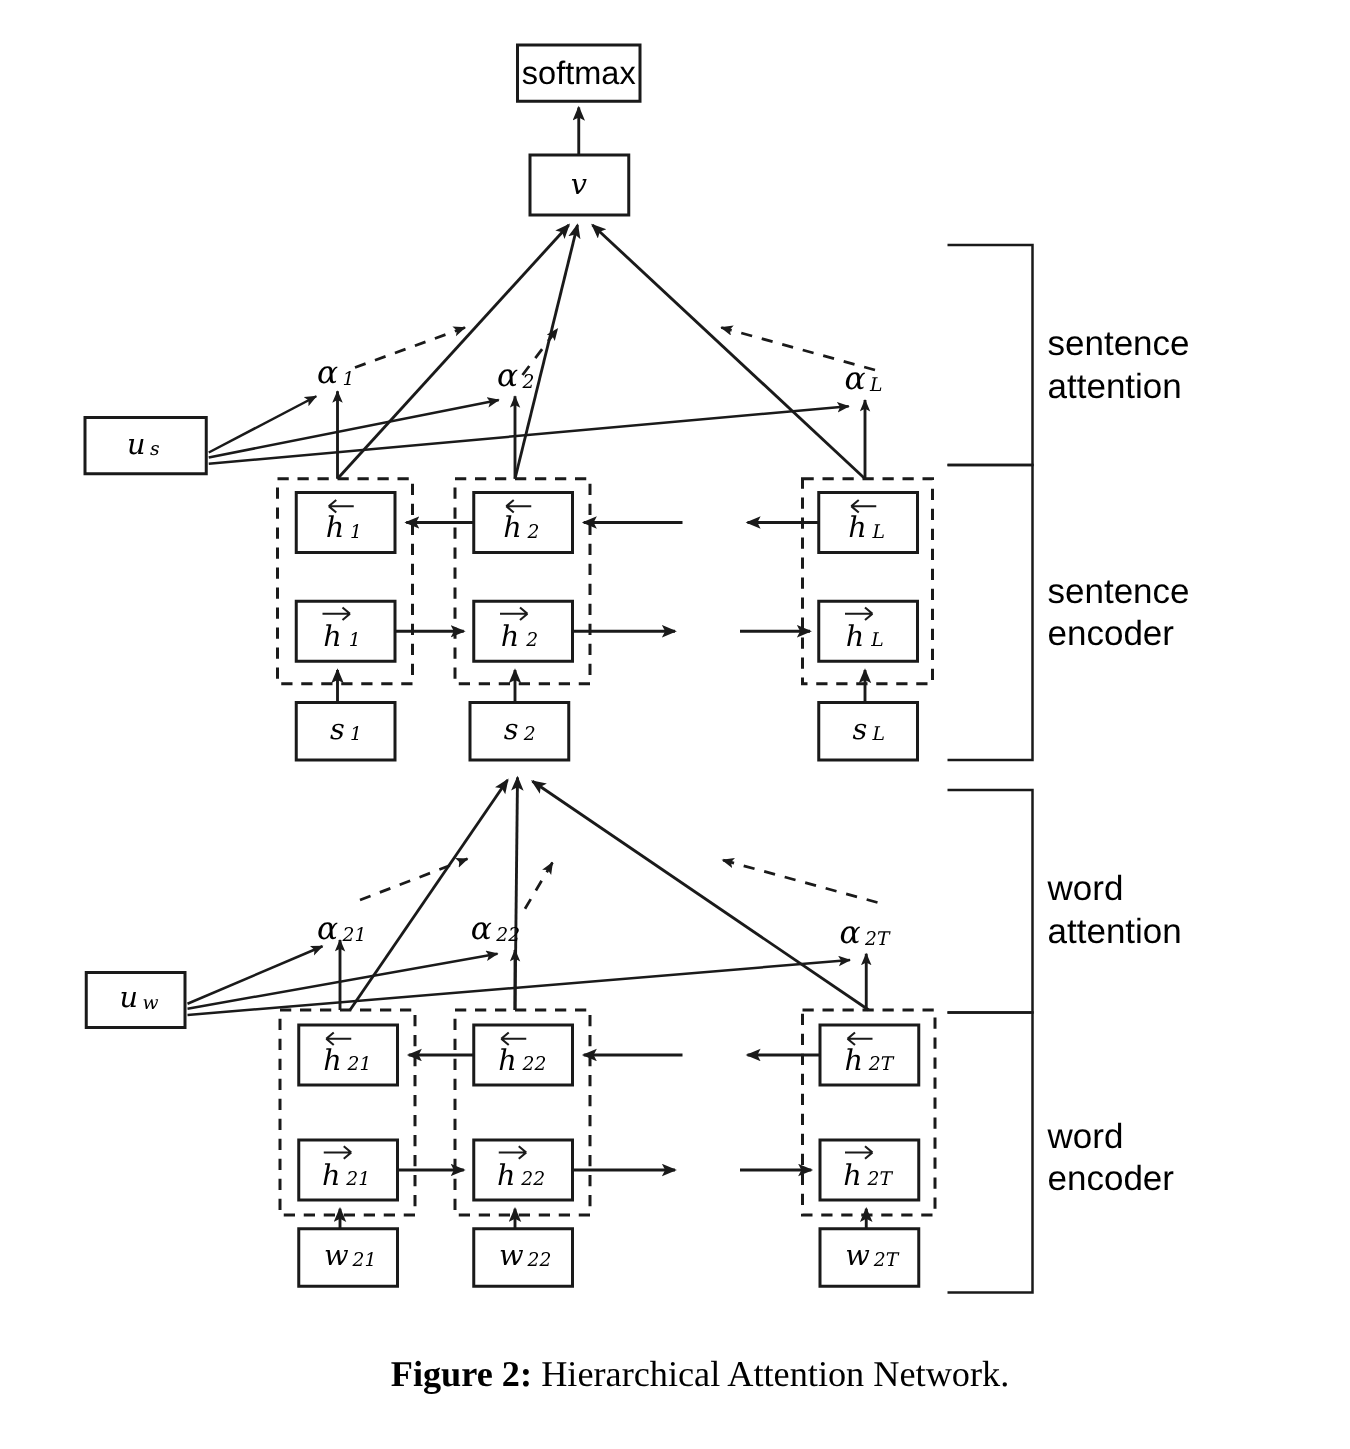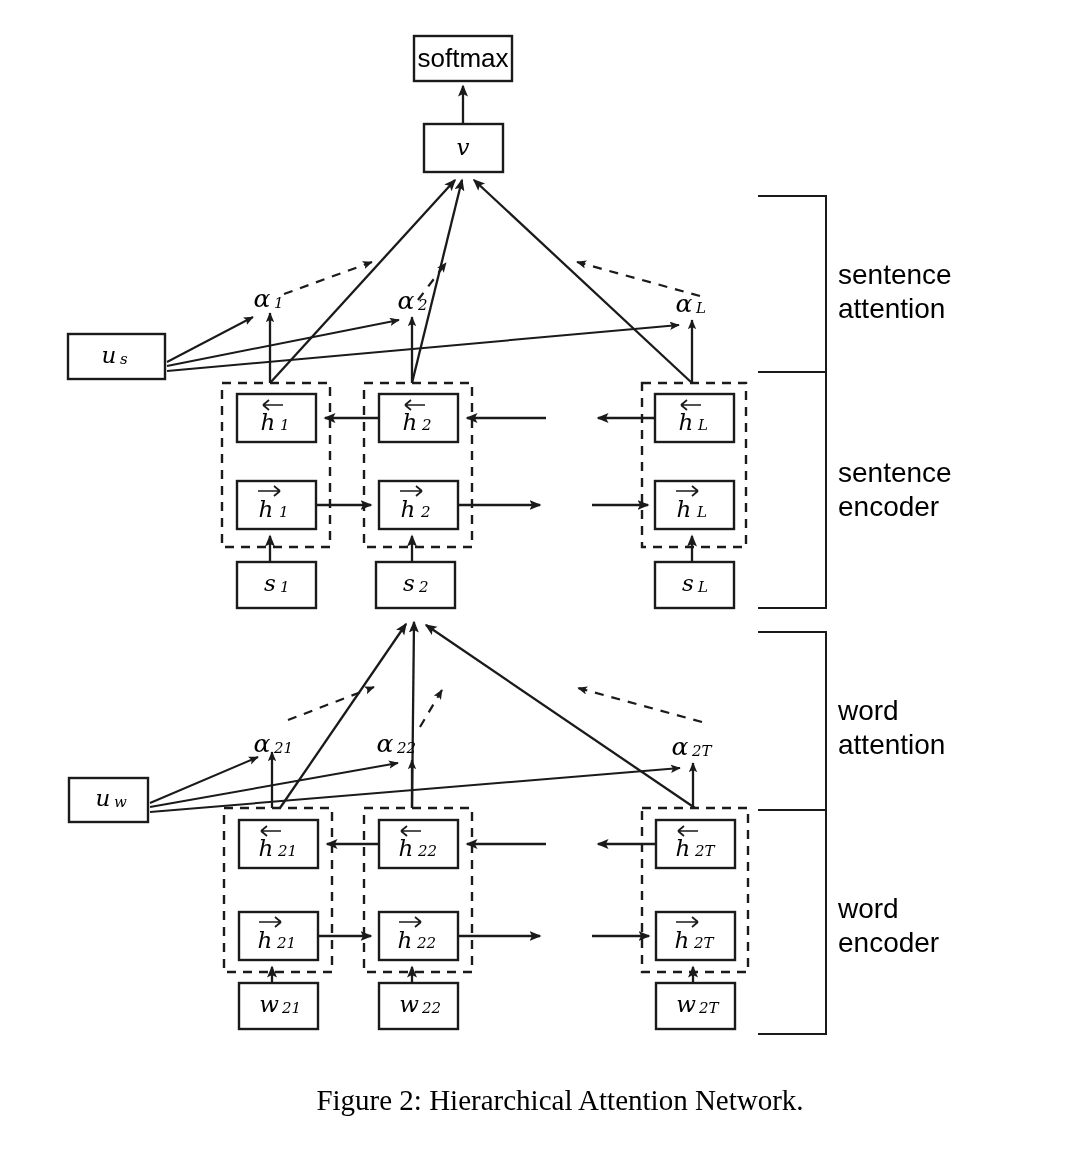--- a/index.html
+++ b/index.html
@@ -102,21 +102,21 @@
     position: absolute;
     left: 0;
     top: 1084px;
     width: 1080px;
     text-align: center;
     font-family: "Liberation Serif", serif;
     font-size: 29px;
     color: #000000;
   }
   #caption .cap-lead {
-    font-weight: normal;
+    font-weight: bold;
     margin-left: 40px;
   }
 </style>
 </head>
 <body>
 
 <div id="figure-root">
 
   <svg class="diagram" viewBox="0 0 1080 1159">
     <defs>

